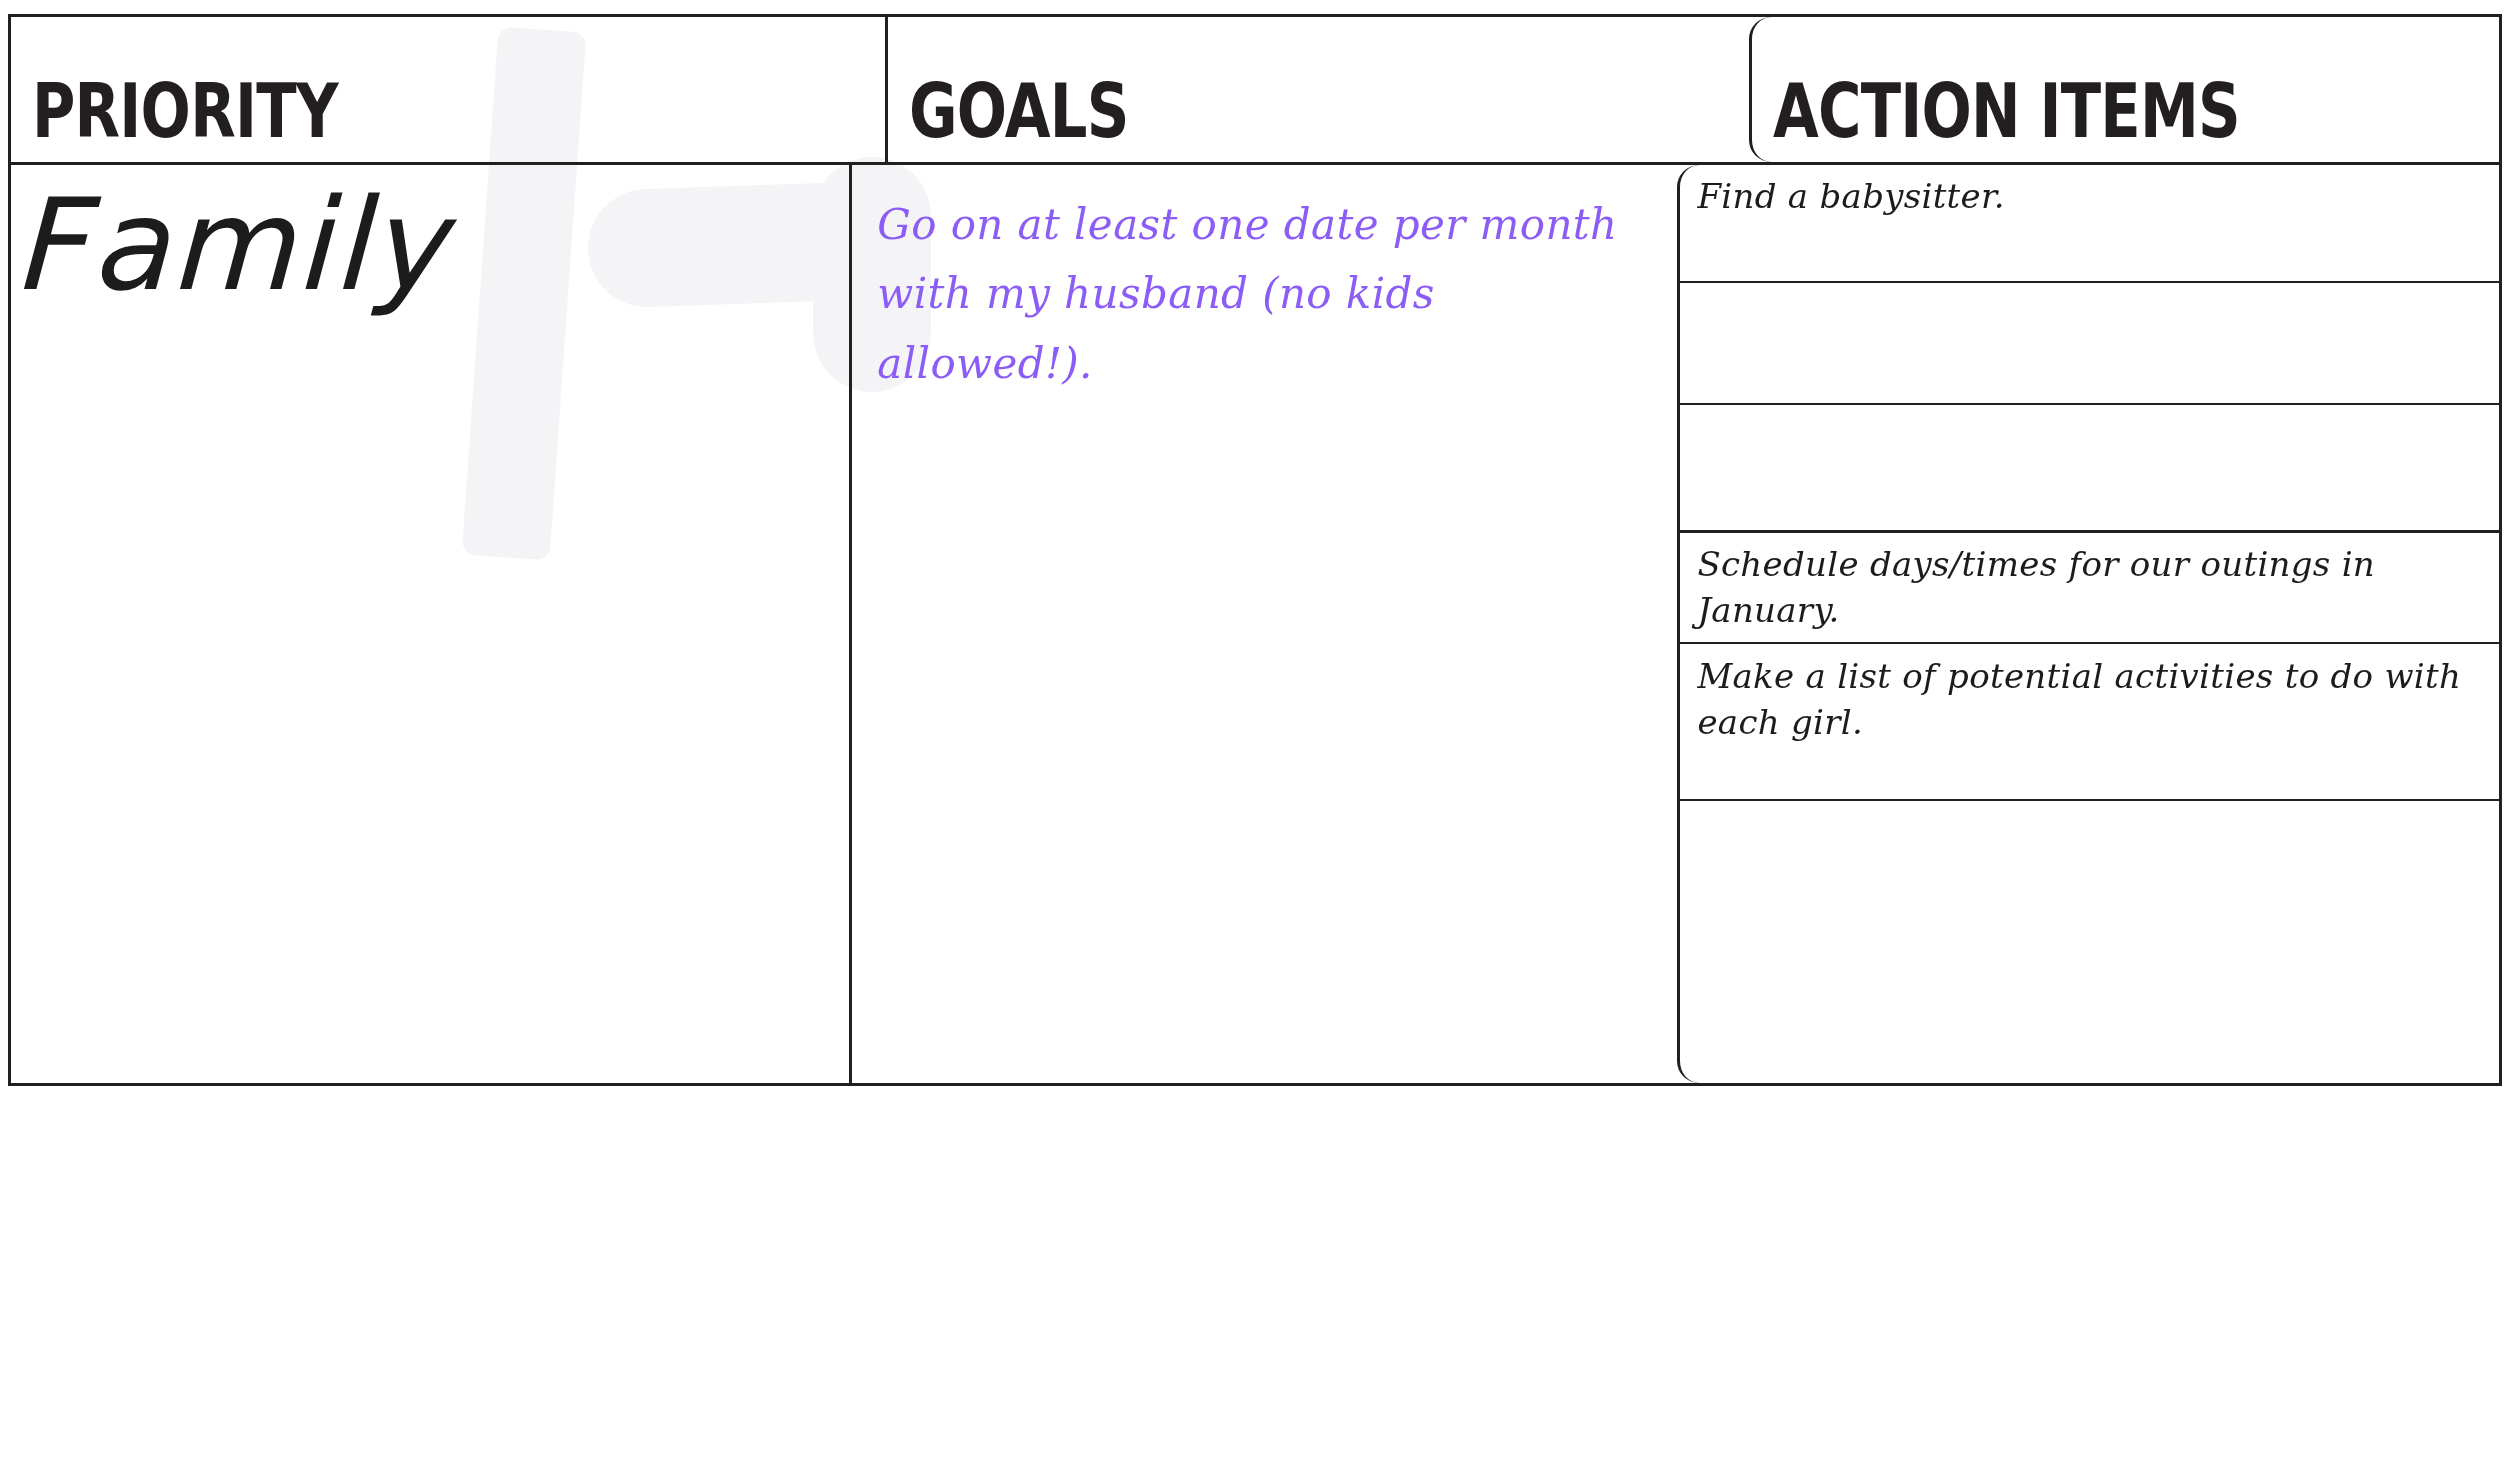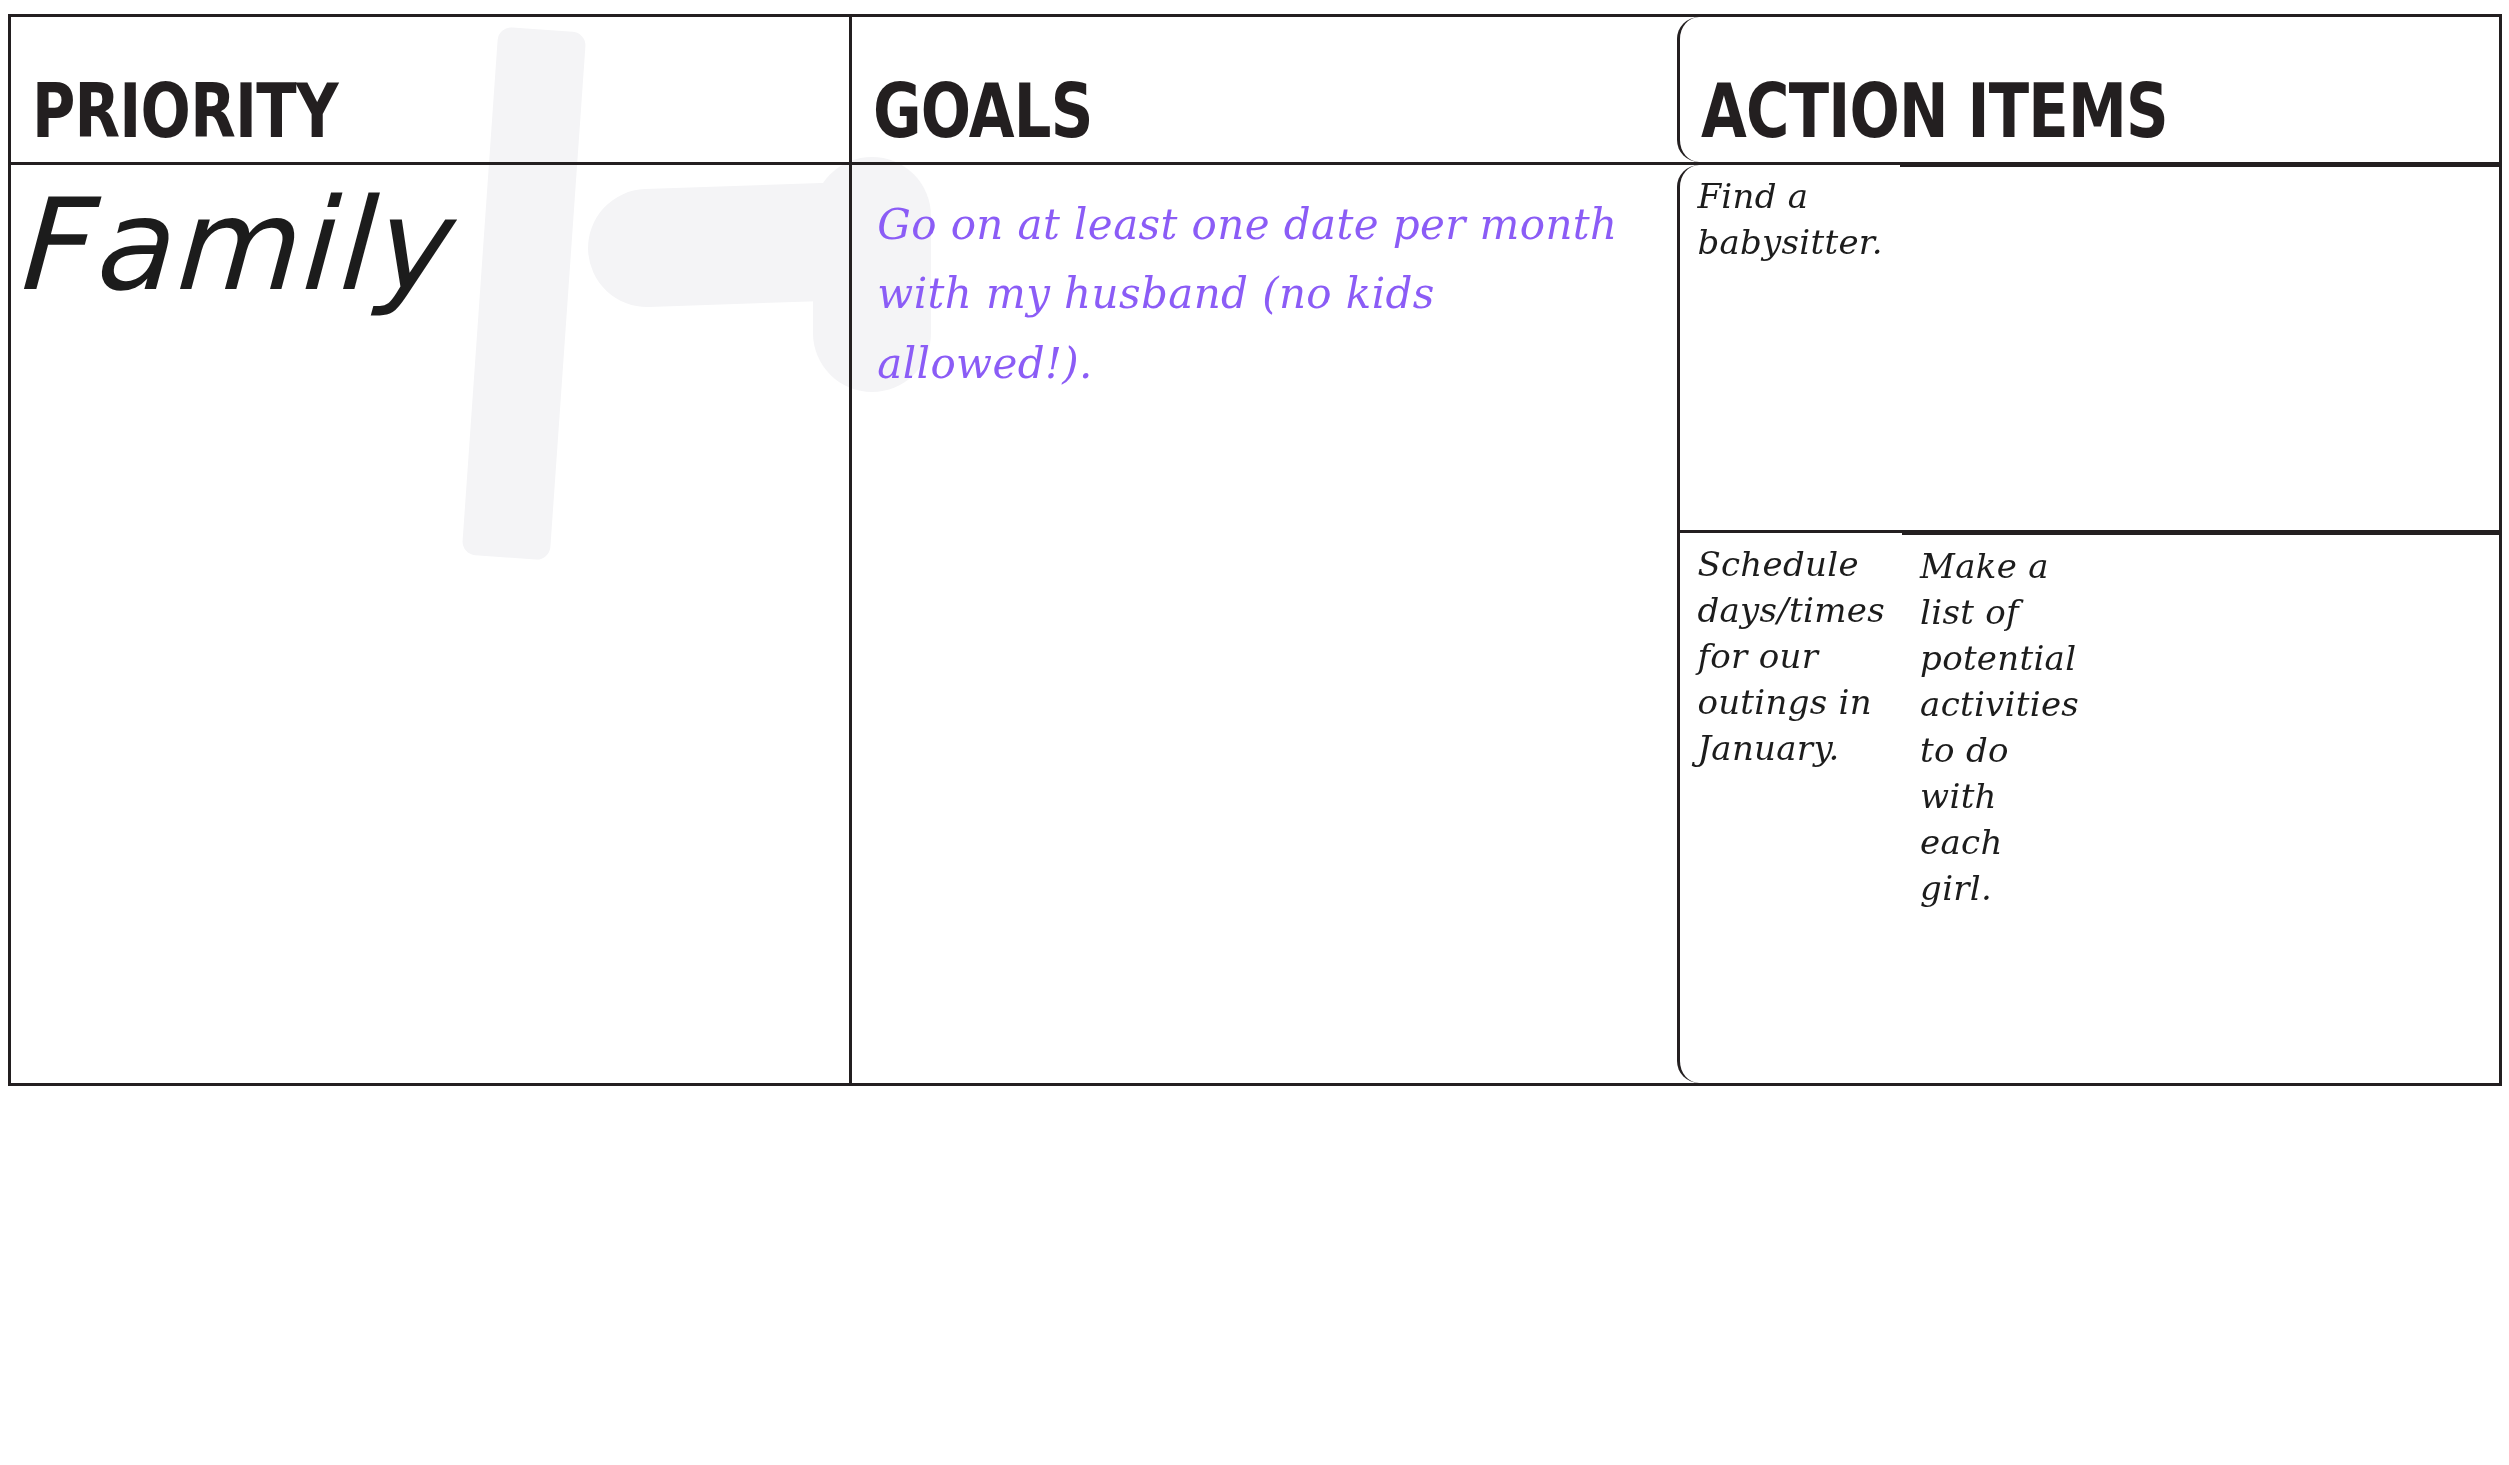--- a/index.html
+++ b/index.html
@@ -81,21 +81,21 @@
     display: flex;
     height: 145px;
     border-bottom: 3.9px solid #231f20;
     flex: 0 0 auto;
   }
   .col-priority { width: 838px; flex: 0 0 838px; }
   .col-goals { width: 828px; flex: 0 0 828px; }
   .col-actions { flex: 1 1 auto; border-radius: 22px; }
 
   .header-row .col-goals,
-  .header-row .col-actions { border-left: 3.9px solid #231f20; }
+  .header-row .col-actions { border-left: 3.9px solid #231f20; margin-left: 36px; }
 
   .header-cell {
     display: flex;
     align-items: flex-end;
     box-sizing: border-box;
     padding: 0 0 13.7px 21.6px;
   }
   .header-title {
     font-family: "DejaVu Sans", sans-serif;
     font-weight: bold;
@@ -159,21 +159,21 @@
     font-size: 42px;
     line-height: 1.65;
     color: #8b5cf6;
     font-style: italic;
     font-weight: 400;
     letter-spacing: 0.4px;
   }
 
   .action-group {
     display: flex;
-    flex-direction: row;
+    flex-direction: column;
     box-sizing: border-box;
   }
   .action-group + .action-group { border-top: 3.9px solid #231f20; }
 
   .action-cell {
     box-sizing: border-box;
     padding: 9.8px 17.6px 7.8px 17.6px;
     display: flex;
     align-items: flex-start;
   }

